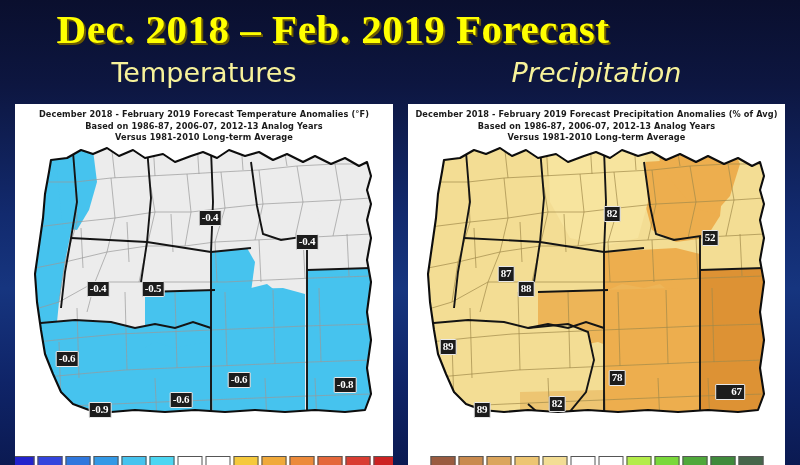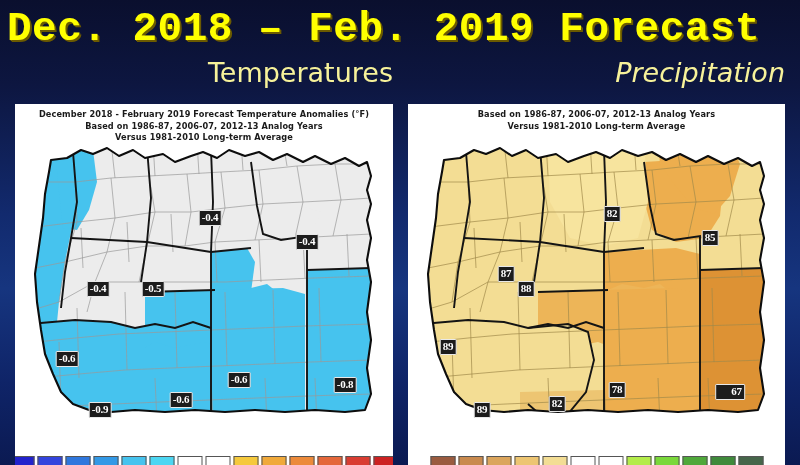--- a/index.html
+++ b/index.html
@@ -18,40 +18,40 @@
         #0d1640 18%,
         #122a6e 46%,
         #16357f 62%,
         #0f2468 82%,
         #0b1a52 100%);
   }
 
   
   #main-title {
     position: absolute;
-    left: 7px; top: 6px;
+    left: 1px; top: 6px;
     width: 664px;
     text-align: center;
-    font-family: Liberation Mono, monospace;
+    font-family: Liberation Serif, serif;
     font-weight: bold;
     font-size: 41px;
     line-height: 46px;
     letter-spacing: 0.5px;
     color: #ffff00;
     text-shadow: 2px 2px 0 #6b5a00, 1px 1px 0 #8a7400;
     white-space: nowrap;
   }
   .sub-title {
     position: absolute;
     top: 57px;
     font-family: "DejaVu Sans", sans-serif;
     font-size: 27px;
     line-height: 32px;
     color: #f7f29a;
-    text-align: right;
+    text-align: center;
     white-space: nowrap;
   }
   #subtitle-temp { left: 15px; width: 378px; }
   #subtitle-precip { left: 408px; width: 377px; font-style: italic; }
 
   
   .panel {
     position: absolute;
     top: 104px;
     height: 384px;
@@ -321,20 +321,21 @@
             <div class="legend-swatch" style="background: rgb(204, 34, 34);"></div>
             <div class="legend-label">&gt;= +3.0</div>
           </div>
         </div>
     </div>
   </div>
 
   <div class="panel" id="panel-precipitation">
 
     <div class="panel-header">
+      <span class="hdr-line">December 2018 - February 2019 Forecast Precipitation Anomalies (% of Avg)</span>
       <span class="hdr-line">Based on 1986-87, 2006-07, 2012-13 Analog Years</span>
       <span class="hdr-line">Versus 1981-2010 Long-term Average</span>
     </div>
 
     <div class="map-area">
       <svg viewBox="0 0 377 282" preserveAspectRatio="xMidYMid meet">
         <defs>
           <clipPath id="orClipP">
             <path d="M34,30 L36,18 L52,16 L66,8 L78,12 L92,6 L104,14 L118,8 L130,16 L148,12 L160,20 L176,14
                      L188,10 L202,16 L214,8 L230,14 L244,10 L258,18 L272,12 L288,20 L300,14 L316,22 L330,16
@@ -425,27 +426,27 @@
 
         <path d="M34,30 L36,18 L52,16 L66,8 L78,12 L92,6 L104,14 L118,8 L130,16 L148,12 L160,20 L176,14
                  L188,10 L202,16 L214,8 L230,14 L244,10 L258,18 L272,12 L288,20 L300,14 L316,22 L330,16
                  L344,24 L352,20 L356,34 L352,48 L356,62 L352,78 L356,96 L352,118 L356,140 L352,170
                  L356,198 L352,226 L356,252 L350,268 L330,270 L300,268 L270,270 L240,268 L210,270
                  L180,268 L150,270 L120,268 L96,270 L74,268 L58,262 L46,250 L38,232 L30,212 L26,188
                  L22,160 L20,132 L24,104 L28,76 L30,52 Z" fill="none" stroke="#0d0d0d" stroke-width="2.1" stroke-linejoin="round"></path>
       </svg>
 
       <div class="val-label" style="left:204px; top:72px;">82</div>
-      <div class="val-label" style="left:302px; top:96px;">85</div>
+      <div class="val-label" style="left:302px; top:96px;">52</div>
       <div class="val-label" style="left:86px;  top:132px;margin-left:12px;">87</div>
       <div class="val-label" style="left:118px; top:147px;">88</div>
       <div class="val-label" style="left:40px;  top:205px;">89</div>
       <div class="val-label" style="left:74px;  top:268px;">89</div>
       <div class="val-label" style="left:149px; top:262px;">82</div>
-      <div class="val-label" style="left:209px; top:248px;">78</div>
+      <div class="val-label" style="left:209px; top:236px;">78</div>
       <div class="val-label" style="left:322px; top:250px;padding-left:15px;">67</div>
     </div>
 
     <div class="legend">
       <div class="legend-row" id="legend-precip">
           <div class="legend-cell">
             <div class="legend-swatch" style="background: rgb(154, 91, 63);"></div>
             <div class="legend-label">&lt;50%</div>
           </div>
           <div class="legend-cell">

